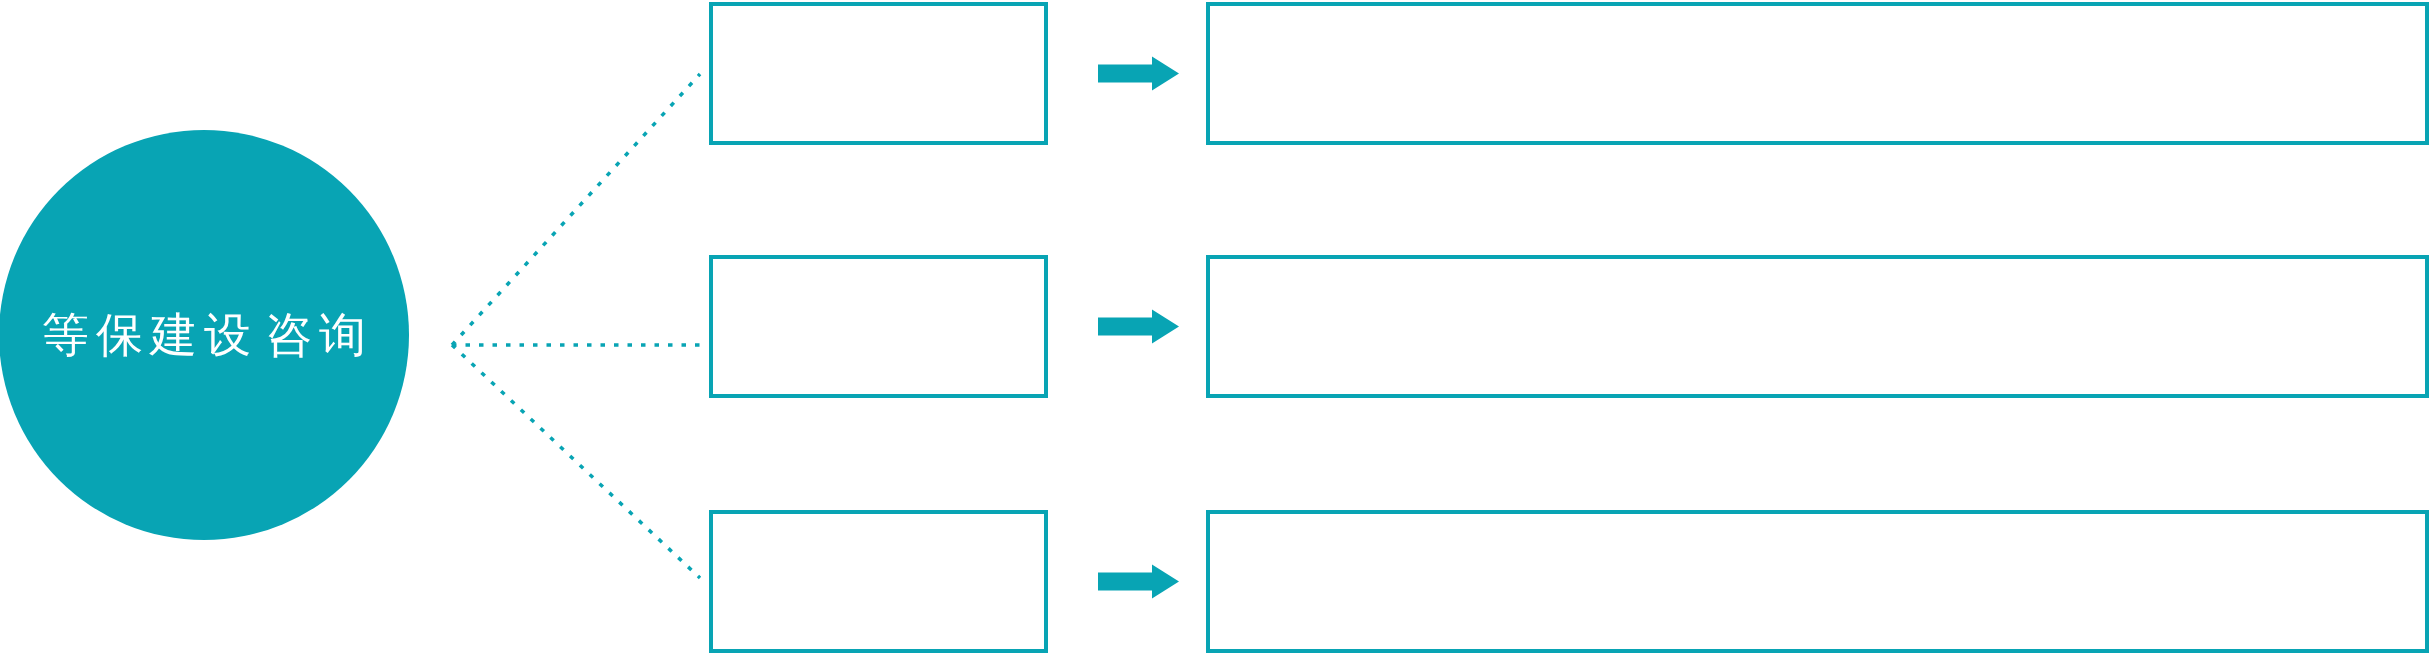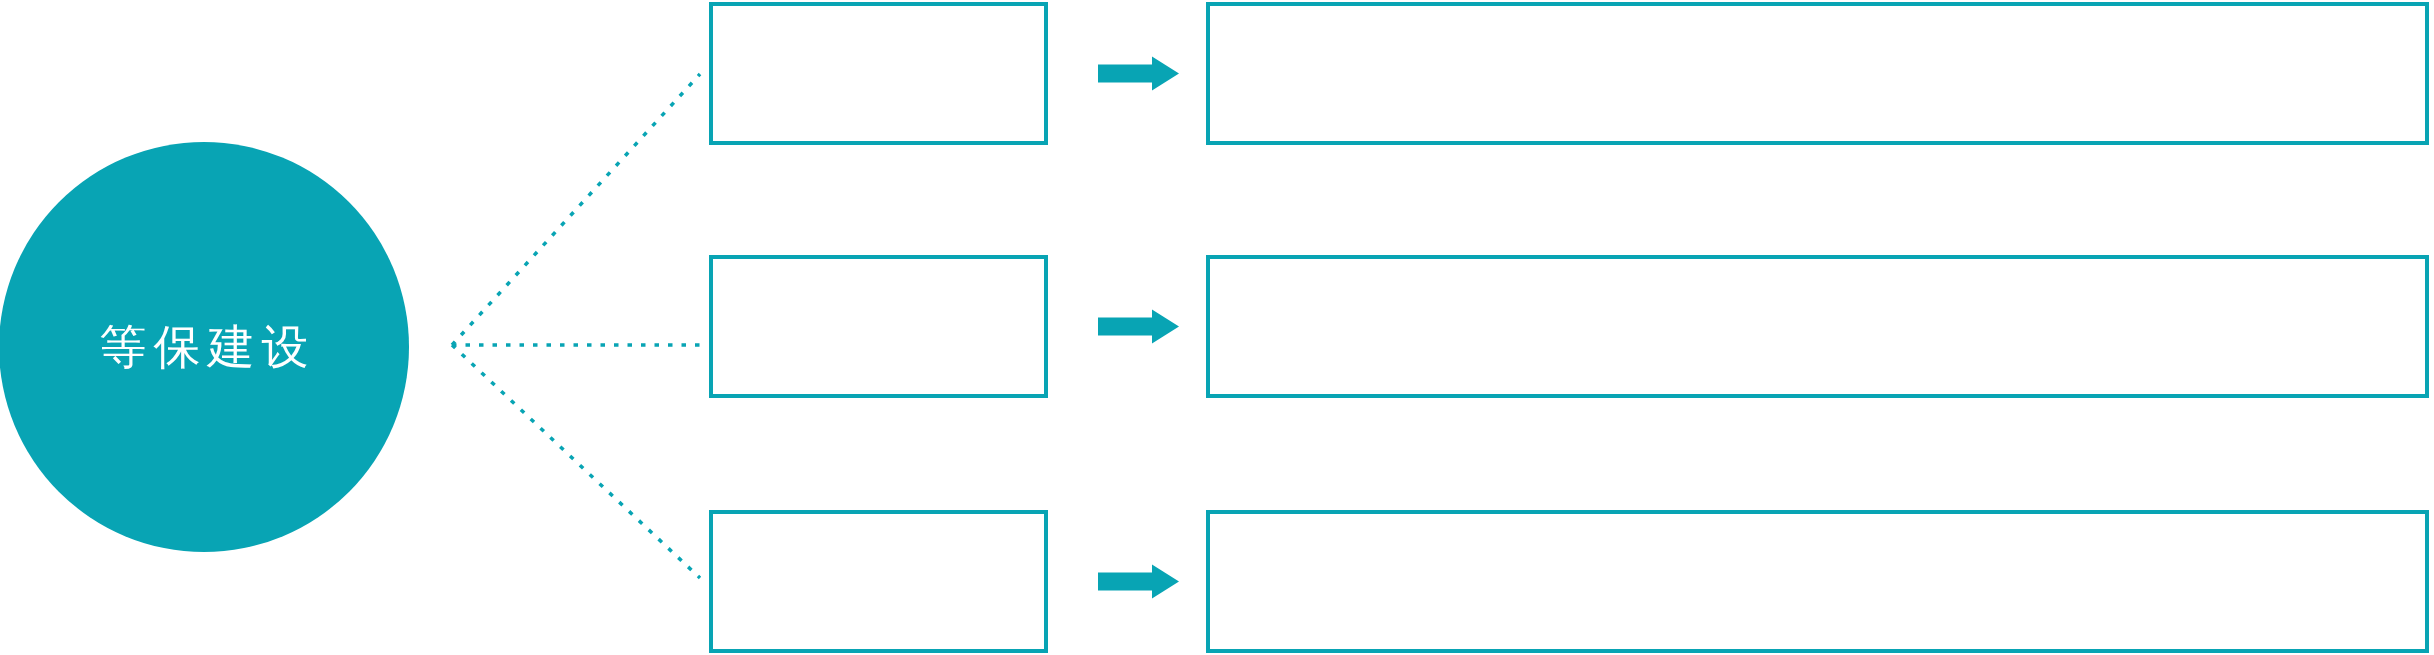--- a/index.html
+++ b/index.html
@@ -29,21 +29,21 @@
     stroke-dasharray:4.5 9;
     fill:none;
   }
   .arrow{
     fill:currentColor;
     stroke:none;
   }
   .hub{
     position:absolute;
     left:-1px;
-    top:142px;
+    top:130px;
     width:410px;
     height:410px;
     border-radius:50%;
     background:var(--accent);
     display:flex;
     flex-direction:row;
     align-items:center;
     justify-content:center;
     text-align:center;
   }
@@ -87,20 +87,21 @@
     <line class="connector" x1="452" y1="345" x2="703" y2="345"></line>
     <line class="connector" x1="452" y1="345" x2="700" y2="578"></line>
 
     <polygon class="arrow" points="1098,64.5 1152,64.5 1152,56.5 1179,73.5 1152,90.5 1152,82.5 1098,82.5"></polygon>
     <polygon class="arrow" points="1098,317.5 1152,317.5 1152,309.5 1179,326.5 1152,343.5 1152,335.5 1098,335.5"></polygon>
     <polygon class="arrow" points="1098,572.5 1152,572.5 1152,564.5 1179,581.5 1152,598.5 1152,590.5 1098,590.5"></polygon>
   </svg>
 
   <div class="hub">
     <span class="hub-line">等保建设</span>
+    <span class="hub-line">咨询</span>
   </div>
 
   <div class="step-box row-1"></div>
   <div class="step-box row-2"></div>
   <div class="step-box row-3"></div>
 
   <div class="detail-box row-1"></div>
   <div class="detail-box row-2"></div>
   <div class="detail-box row-3"></div>
 

